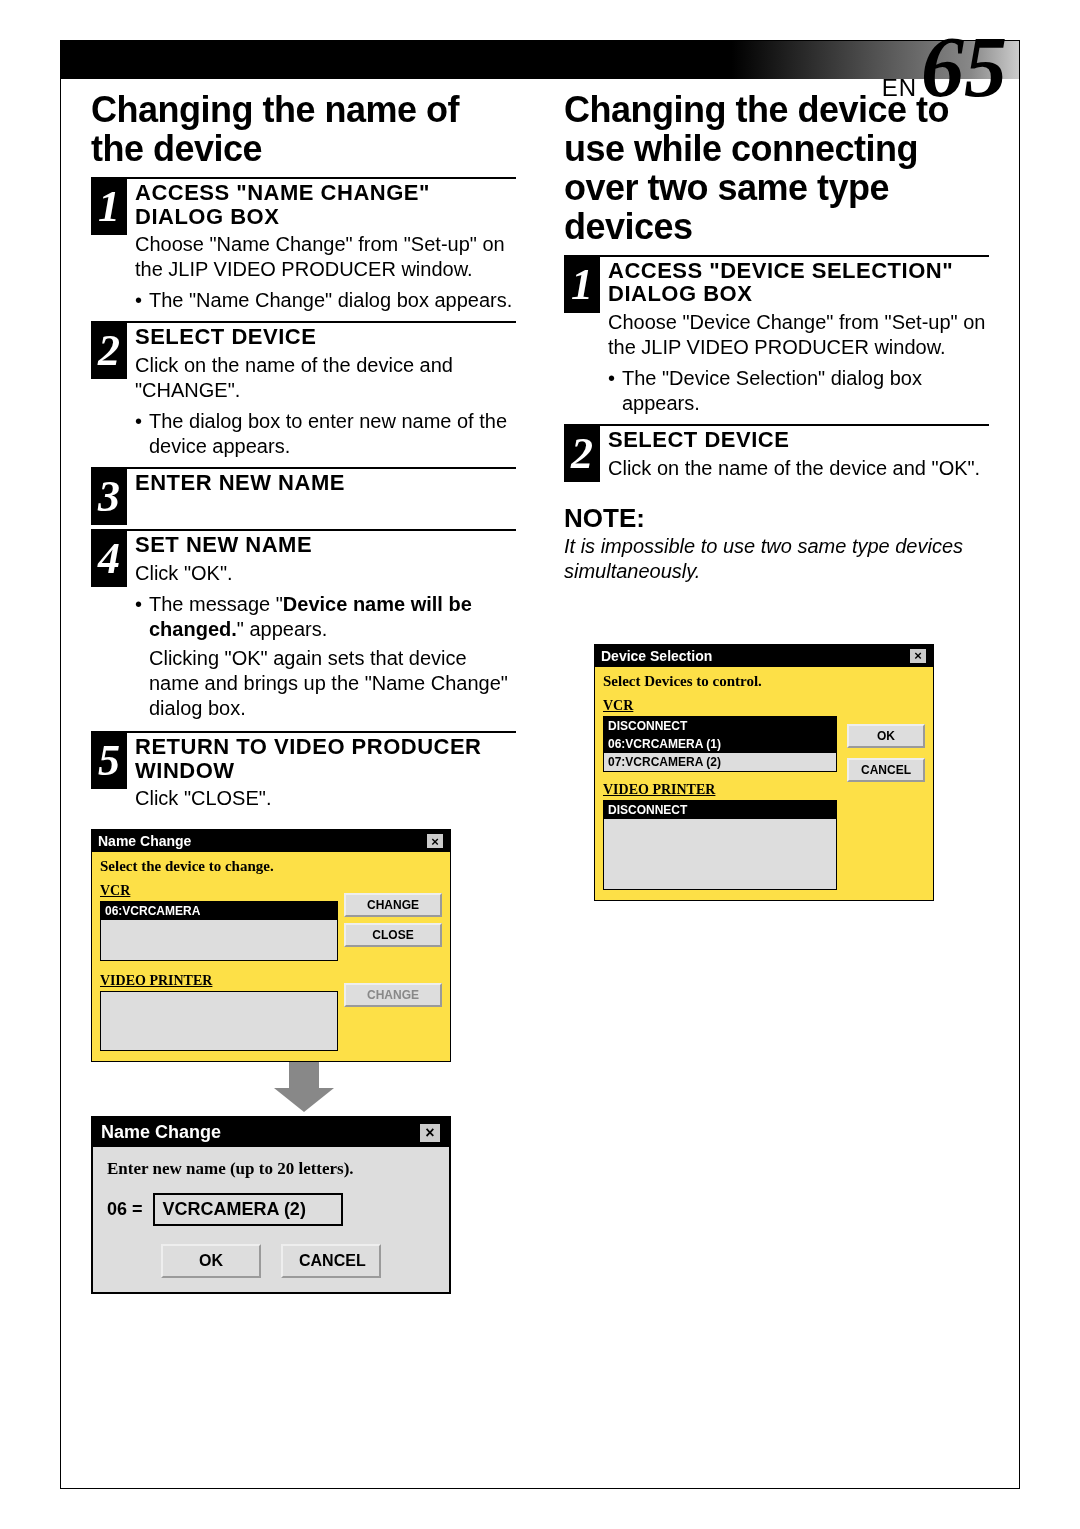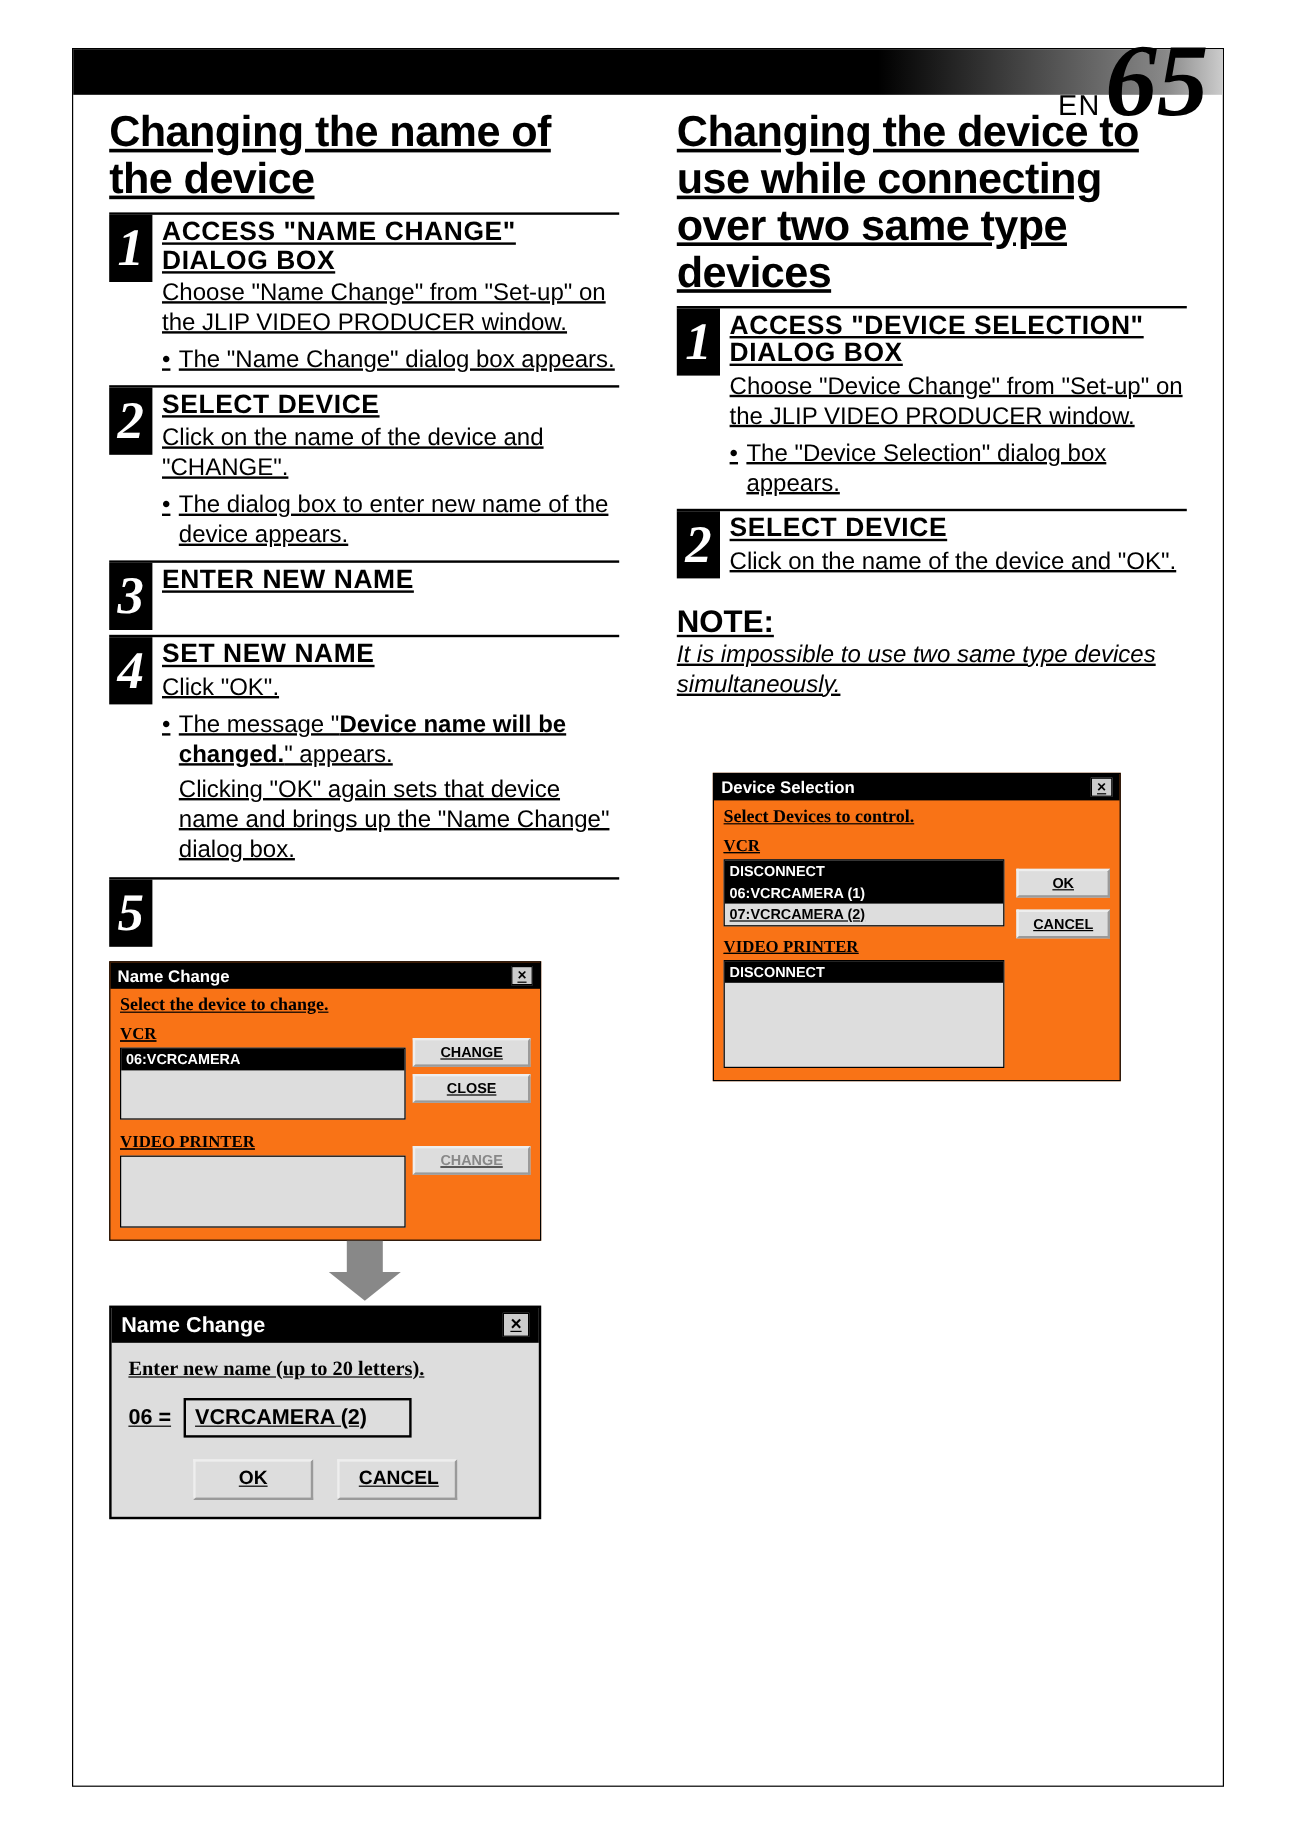--- a/index.html
+++ b/index.html
@@ -32,21 +32,20 @@
     display: flex;
     align-items: baseline;
     gap: 4px;
   }
   .pg-en { font-size: 24px; font-family: Arial; letter-spacing: 1px; }
   .pg-num { font-size: 86px; font-style: italic; font-weight: bold; line-height: 0.7; }
   .columns {
     display: flex;
     padding: 12px 30px 30px 30px;
     gap: 48px;
-    text-decoration: underline;
   }
   .col { flex: 1; }
   h1.section {
     font-family: "Arial Narrow", Arial, sans-serif;
     font-weight: bold;
     font-size: 36px;
     font-stretch: condensed;
     line-height: 1.08;
     margin-bottom: 8px;
     letter-spacing: -0.5px;
@@ -84,21 +83,21 @@
   .step-text { font-size: 20px; line-height: 1.25; margin-bottom: 6px; }
   .step-bullet { font-size: 20px; line-height: 1.25; display: flex; margin-bottom: 4px; }
   .step-bullet .dot { width: 14px; flex-shrink: 0; }
   .step-bold { font-weight: bold; }
   .note-h { font-family: Arial; font-weight: 900; font-size: 26px; margin-top: 16px; }
   .note-t { font-style: italic; font-size: 20px; line-height: 1.25; }
 
   
   .dialog {
     border: 1.5px solid #000;
-    background: #f97316;
+    background: #fde047;
     margin-top: 12px;
     font-family: Arial, sans-serif;
   }
   .dialog.small { width: 360px; }
   .dialog.med { width: 340px; margin-left: 30px; }
   .dlg-title {
     background: #000;
     color: #fff;
     font-size: 14px;
     font-weight: bold;
@@ -219,20 +218,24 @@
             <span>
               <span>The message "</span><span class="step-bold">Device name will be changed.</span><span>" appears.</span>
             </span>
           </div>
           <div class="step-text" style="padding-left:14px;">Clicking "OK" again sets that device name and brings up the "Name Change" dialog box.</div>
         </div>
       </div>
 
       <div class="step">
         <div class="step-num">5</div>
+        <div class="step-body">
+          <div class="step-title">RETURN TO VIDEO PRODUCER WINDOW</div>
+          <div class="step-text">Click "CLOSE".</div>
+        </div>
       </div>
 
       <div class="dialog small">
         <div class="dlg-title">
           <span>Name Change</span>
           <span class="dlg-x">×</span>
         </div>
         <div class="dlg-body">
           <div class="dlg-instr">Select the device to change.</div>
           <div class="dlg-row">

